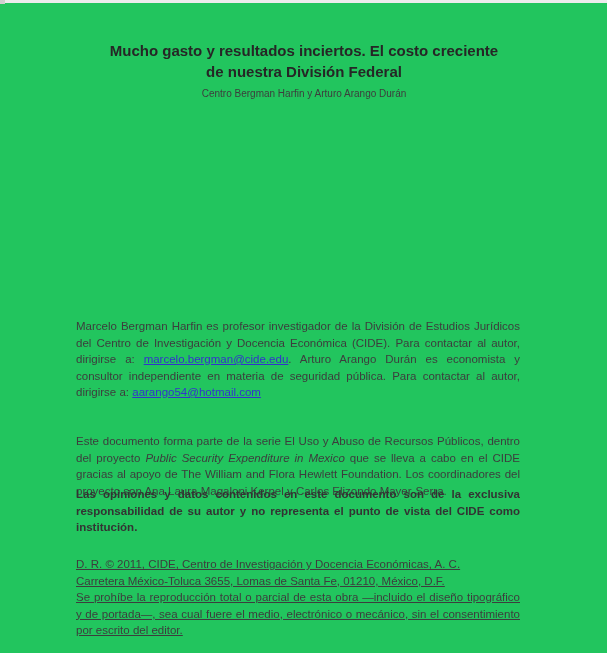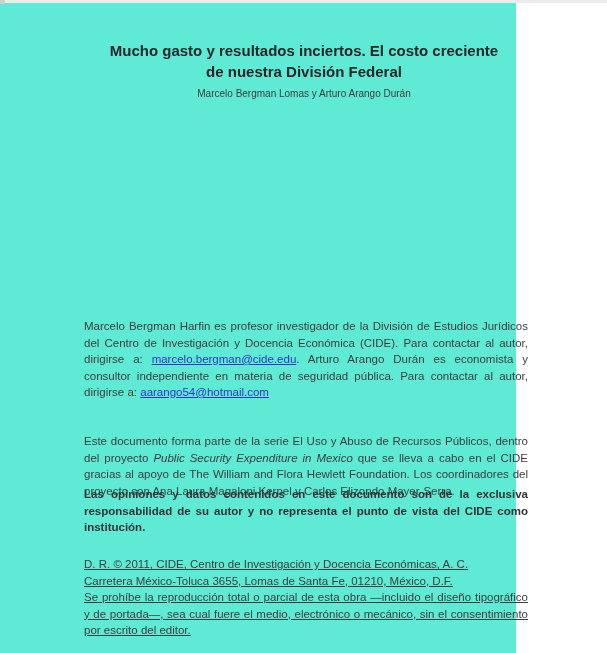--- a/index.html
+++ b/index.html
@@ -9,39 +9,39 @@
     --strip:#ececec;
     --strip_corner:#cfcfcf;
   }
   *{margin:0;padding:0;box-sizing:border-box;}
   html,body{background:#ffffff;}
   body{
     font-family:"Liberation Sans", sans-serif;
     width:607px;height:653px;overflow:hidden;
   }
   .page{
-    position:relative;width:516px;height:653px;background:#5eead4;
+    position:relative;width:607px;height:653px;background:#22c55e;
   }
   .top-strip{
     position:absolute;top:0;left:0;width:607px;height:3px;background:var(--strip);
   }
   .top-strip-corner{
     position:absolute;top:0;left:0;width:5px;height:4px;background:var(--strip_corner);
   }
   .title{
     position:absolute;top:40px;left:82px;width:444px;
     text-align:center;font-size:15px;font-weight:bold;line-height:21px;
     color:var(--heading);letter-spacing:0px;
   }
   .authors{
     position:absolute;top:88px;left:82px;width:444px;
     text-align:center;font-size:10px;line-height:12px;color:var(--text);
   }
   .block{
-    position:absolute;left:84px;width:444px;
+    position:absolute;left:76px;width:444px;
     font-size:11.5px;line-height:16.5px;color:var(--text);
     text-align:justify;
   }
   .bio{top:318px;}
   .series{top:403px;margin-top:30px;}
   .disclaimer{top:486px;font-weight:bold;color:#333333;}
   .copyright{top:556px;text-decoration:underline;}
   a.email-link{
     color:var(--link);text-decoration:underline;cursor:pointer;
   }
@@ -50,21 +50,21 @@
 </head>
 <body>
 
 <div class="page">
 
   <div class="top-strip"></div>
   <div class="top-strip-corner"></div>
 
   <h1 class="title"><span>Mucho gasto y resultados inciertos. El costo creciente</span><br><span>de nuestra División Federal</span></h1>
 
-  <div class="authors">Marcelo Bergman Lomas y Arturo Arango Durán</div>
+  <div class="authors">Centro Bergman Harfin y Arturo Arango Durán</div>
 
   <p class="block bio"><span>Marcelo Bergman Harfin es profesor investigador de la División de Estudios Jurídicos del Centro de Investigación y Docencia Económica (CIDE). Para contactar al autor, dirigirse a: </span><a class="email-link">marcelo.bergman@cide.edu</a><span>. Arturo Arango Durán es economista y consultor independiente en materia de seguridad pública. Para contactar al autor, dirigirse a: </span><a class="email-link">aarango54@hotmail.com</a></p>
 
   <p class="block series"><span>Este documento forma parte de la serie El Uso y Abuso de Recursos Públicos, dentro del proyecto </span><span class="italic">Public Security Expenditure in Mexico</span><span> que se lleva a cabo en el CIDE gracias al apoyo de The William and Flora Hewlett Foundation. Los coordinadores del proyecto son Ana Laura Magaloni Kerpel y Carlos Elizondo Mayer-Serra.</span></p>
 
   <p class="block disclaimer">Las opiniones y datos contenidos en este documento son de la exclusiva responsabilidad de su autor y no representa el punto de vista del CIDE como institución.</p>
 
   <p class="block copyright"><span>D. R. © 2011, CIDE, Centro de Investigación y Docencia Económicas, A. C.</span><br><span>Carretera México-Toluca 3655, Lomas de Santa Fe, 01210, México, D.F.</span><br><span>Se prohíbe la reproducción total o parcial de esta obra —incluido el diseño tipográfico y de portada—, sea cual fuere el medio, electrónico o mecánico, sin el consentimiento por escrito del editor.</span></p>
 
 </div>

